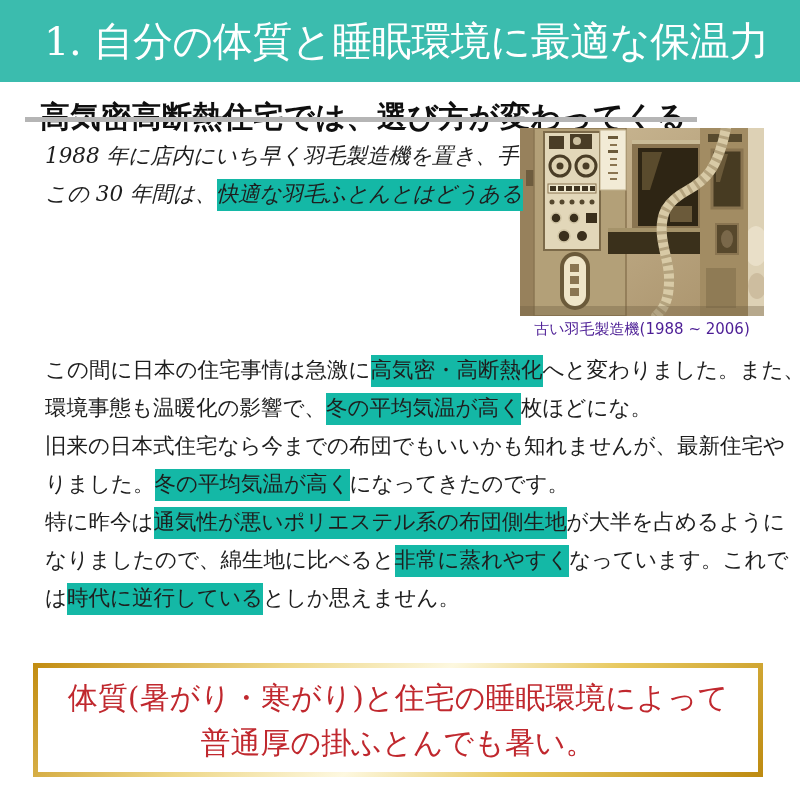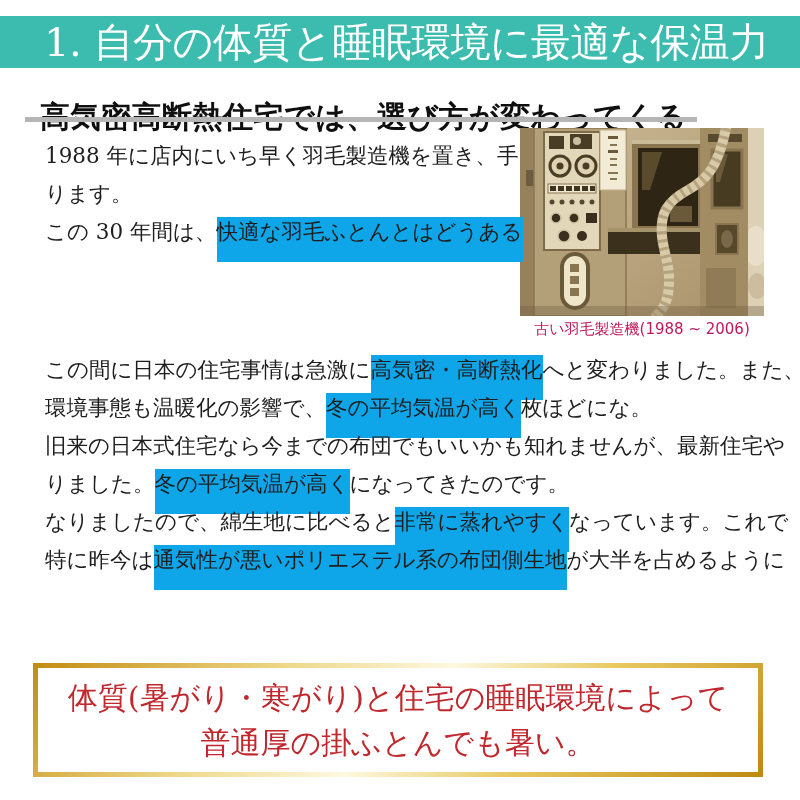--- a/index.html
+++ b/index.html
@@ -1,52 +1,52 @@
 <!DOCTYPE html>
 <html lang="ja"><head>
 <meta charset="utf-8">
 <style>
   html,body{margin:0;padding:0;}
   body{
     width:800px;height:800px;position:relative;background:#ffffff;overflow:hidden;
     font-family:"DejaVu Serif","Liberation Serif",serif;color:#1e1e1e;
   }
   .banner{
-    position:absolute;left:0;top:0;width:800px;height:52px;
-    background:#3bbcae;display:flex;align-items:center;margin-top:16px;
+    position:absolute;left:0;top:0;width:800px;height:82px;
+    background:#3bbcae;display:flex;align-items:center;
   }
   .banner h1{
     margin:0 0 0 44px;font-size:40px;font-weight:500;color:#ffffff;
     letter-spacing:-0.5px;white-space:nowrap;font-family:inherit;
   }
   .subheading{
     position:absolute;left:40px;top:72px;font-size:30px;font-weight:600;
     color:#0f0f0f;white-space:nowrap;letter-spacing:0.5px;
   }
   .rule{
     position:absolute;left:25px;top:117px;width:672px;height:5px;background:#b5b5b5;
   }
   .photo-figure{
     position:absolute;left:520px;top:128px;width:244px;margin:0;
   }
   .photo-frame{width:244px;height:188px;display:block;}
   .photo-caption{
-    margin-top:4px;text-align:center;font-size:15px;color:#be185d;
+    margin-top:4px;text-align:center;font-size:15px;color:#4c1d95;
     font-family:"DejaVu Sans","Liberation Sans",sans-serif;white-space:nowrap;
   }
   .intro-text{
     position:absolute;left:45px;top:137px;width:480px;
-    font-size:21.5px;line-height:38px;
+    font-size:21.5px;line-height:38px;font-style:italic;
   }
   .main-text{
     position:absolute;left:45px;top:351px;width:750px;
     font-size:21.5px;line-height:38px;
   }
   .tline{white-space:nowrap;}
-  .hl{background:#0ea5e9;padding:2px 0 18px;}
+  .hl{background:#14b8a6;padding:2px 0 5px;}
   .callout{
     position:absolute;left:33px;top:663px;width:730px;height:114px;
     box-sizing:border-box;padding:5px;
     background:linear-gradient(135deg,#c28c10 0%,#eed787 30%,#fdf8e0 50%,#e7c85e 70%,#bd8a10 100%);
   }
   .callout-inner{
     width:100%;height:100%;background:#ffffff;box-sizing:border-box;
     display:flex;flex-direction:column;justify-content:center;align-items:center;
   }
   .callout-line{
@@ -136,31 +136,31 @@
     <rect x="186" y="140" width="30" height="40" fill="#8f7b55"></rect>
     <path d="M206,0 C198,40 186,52 168,62 C146,74 140,86 142,108 C144,128 152,140 148,166 C146,178 140,184 136,188" stroke="#d8caa6" stroke-width="10" fill="none" stroke-linecap="round"></path>
     <path d="M206,0 C198,40 186,52 168,62 C146,74 140,86 142,108 C144,128 152,140 148,166 C146,178 140,184 136,188" stroke="#8f7b55" stroke-width="10" fill="none" stroke-dasharray="3 5" opacity="0.5"></path>
     <rect y="178" width="244" height="10" fill="#6e5c3e" opacity="0.35"></rect>
   </svg>
   <figcaption class="photo-caption">古い羽毛製造機(1988 ~ 2006)</figcaption>
 </figure>
 
 <div class="intro-text">
     <div class="tline"><span class="">1988 年に店内にいち早く羽毛製造機を置き、手</span></div>
-    <div class="tline"><span class="">ります。</span></div>
     <div class="tline"><span class="">この 30 年間は、</span><span class="hl">快適な羽毛ふとんとはどうある</span></div>
   </div>
 
 <div class="main-text">
     <div class="tline"><span class="">この間に日本の住宅事情は急激に</span><span class="hl">高気密・高断熱化</span><span class="">へと変わりました。また、</span></div>
     <div class="tline"><span class="">環境事態も温暖化の影響で、</span><span class="hl">冬の平均気温が高く</span><span class="">枚ほどにな。</span></div>
     <div class="tline"><span class="">旧来の日本式住宅なら今までの布団でもいいかも知れませんが、最新住宅や</span></div>
     <div class="tline"><span class="">りました。</span><span class="hl">冬の平均気温が高く</span><span class="">になってきたのです。</span></div>
+    <div class="tline"><span class="">特に昨今は</span><span class="hl">通気性が悪いポリエステル系の布団側生地</span><span class="">が大半を占めるように</span></div>
     <div class="tline"><span class="">なりましたので、綿生地に比べると</span><span class="hl">非常に蒸れやすく</span><span class="">なっています。これで</span></div>
-    <div class="tline"><span class="">特に昨今は</span><span class="hl">通気性が悪いポリエステル系の布団側生地</span><span class="">が大半を占めるように</span></div>
+    <div class="tline"><span class="">は</span><span class="hl">時代に逆行している</span><span class="">としか思えません。</span></div>
   </div>
 
 <div class="callout">
   <div class="callout-inner">
     <div class="callout-line">体質(暑がり・寒がり)と住宅の睡眠環境によって</div>
     <div class="callout-line">普通厚の掛ふとんでも暑い。</div>
   </div>
 </div>
 
 </body></html>

